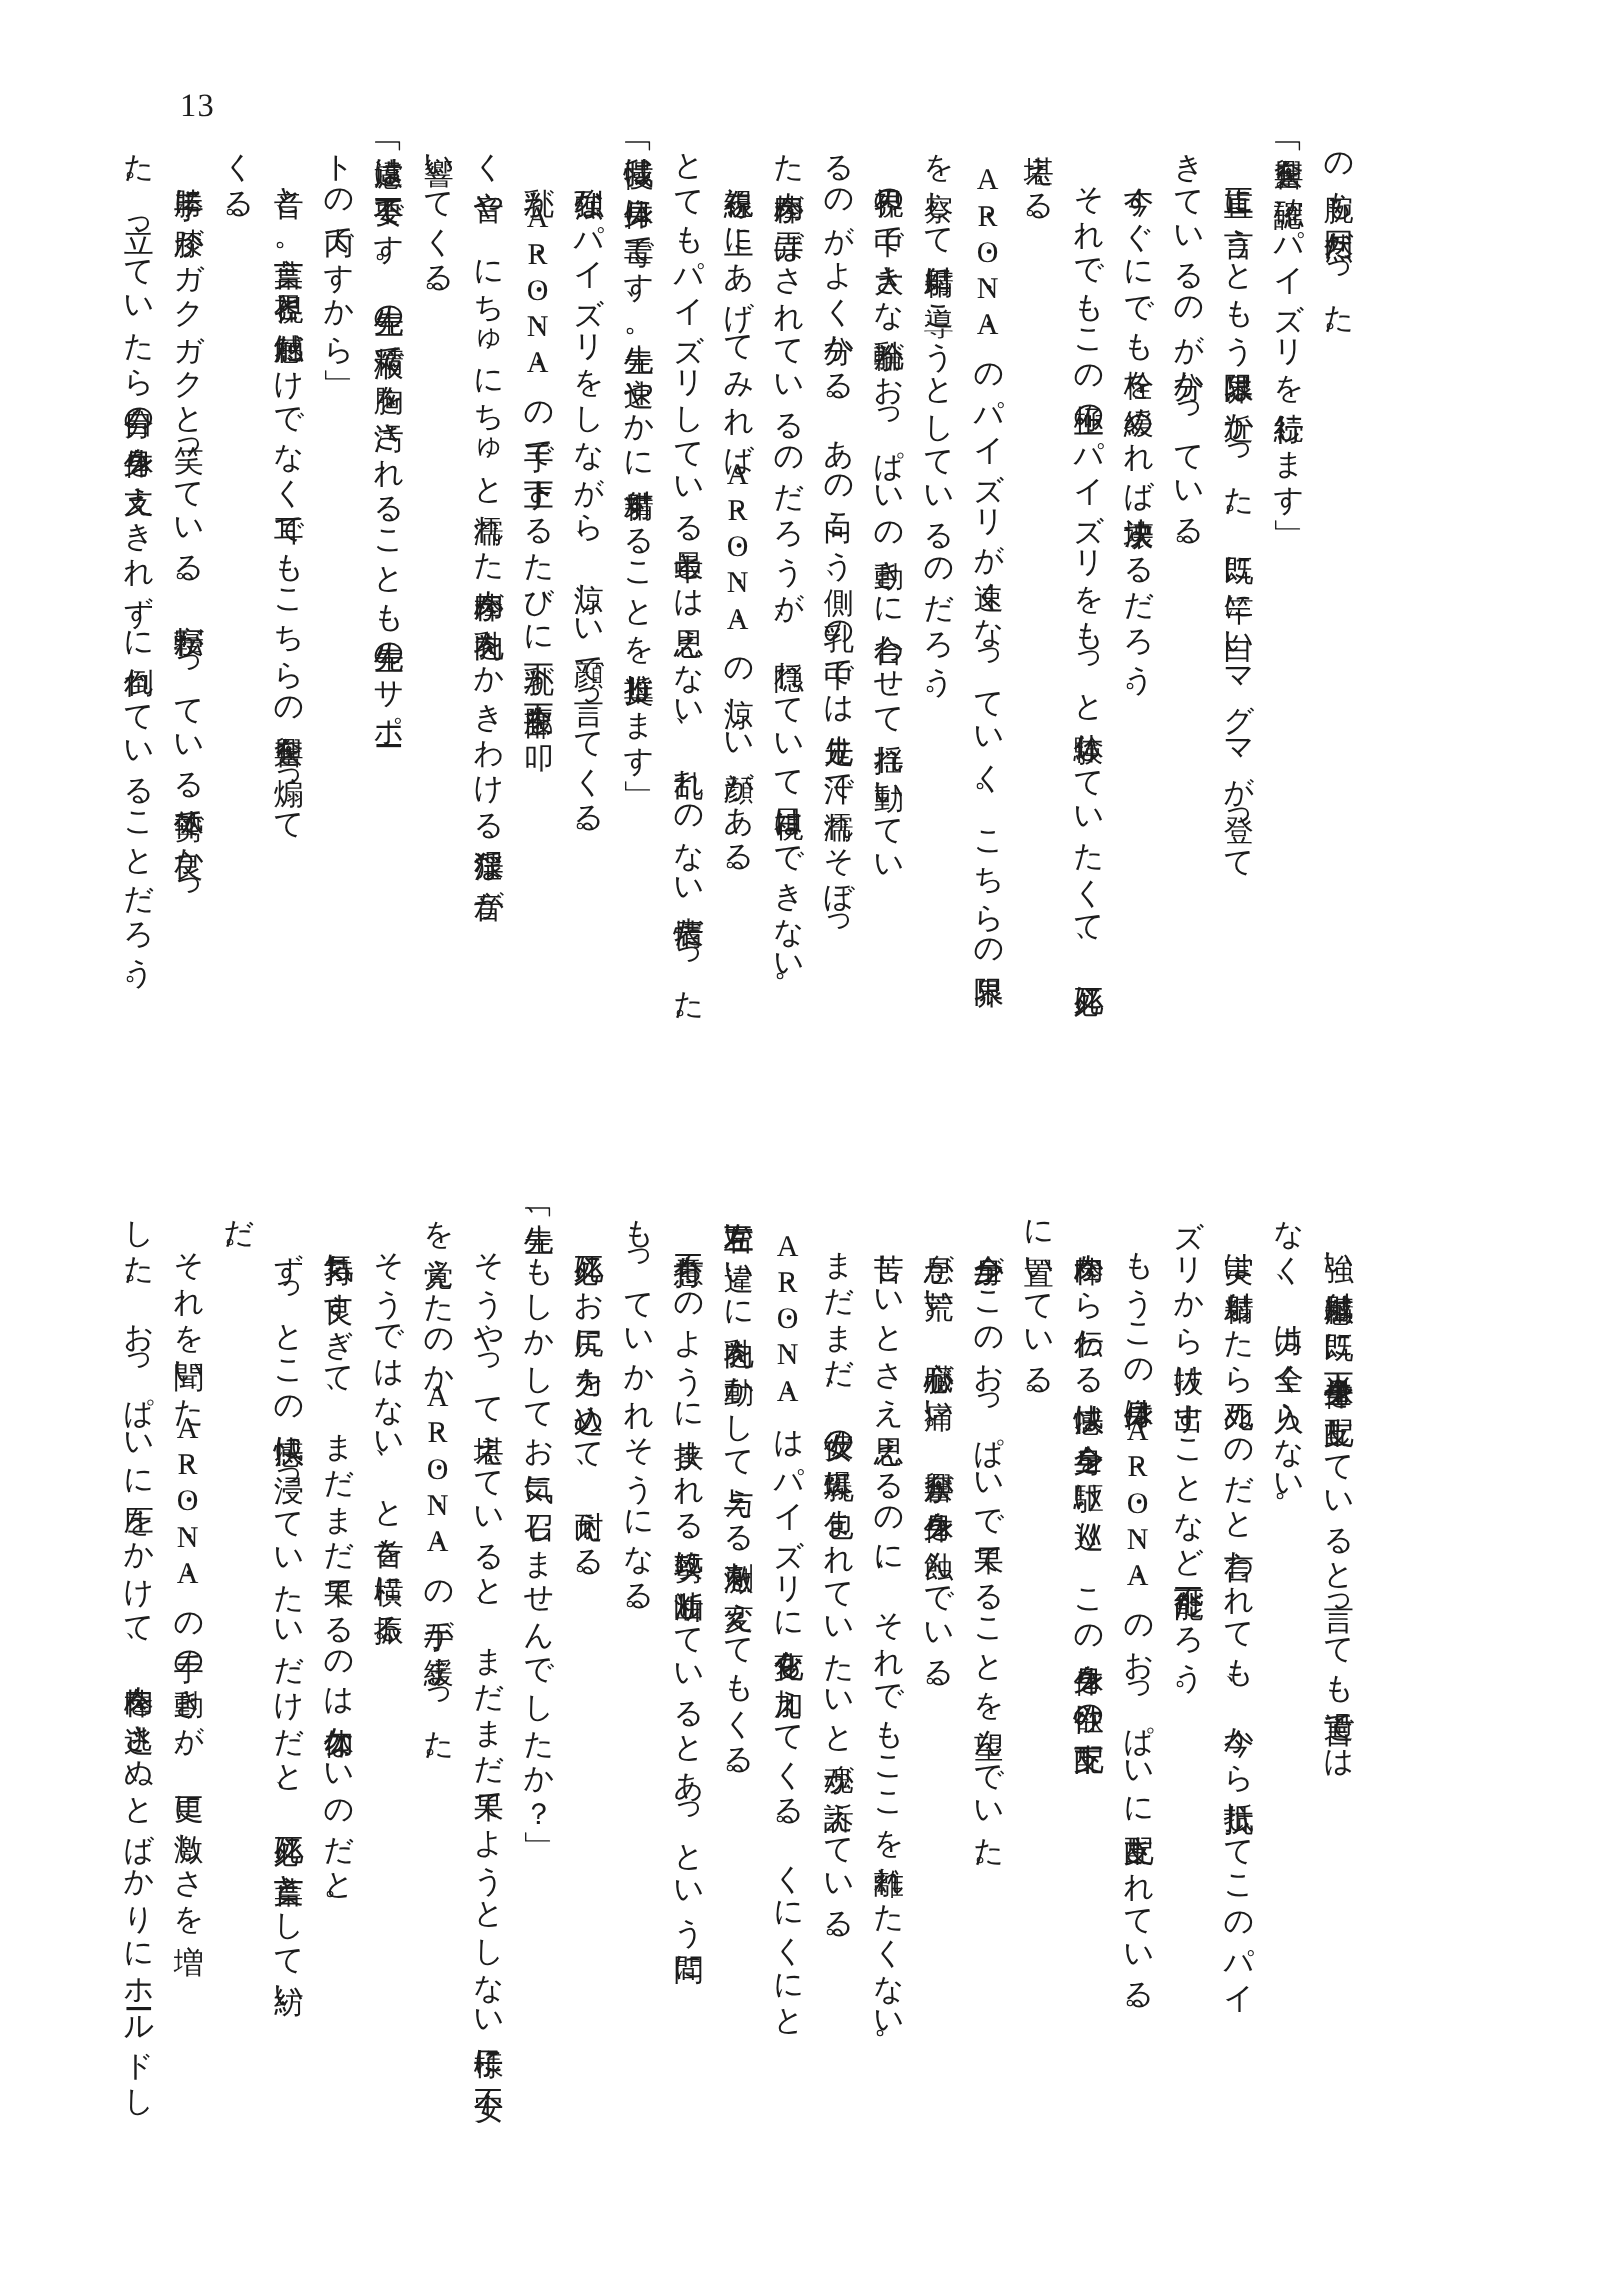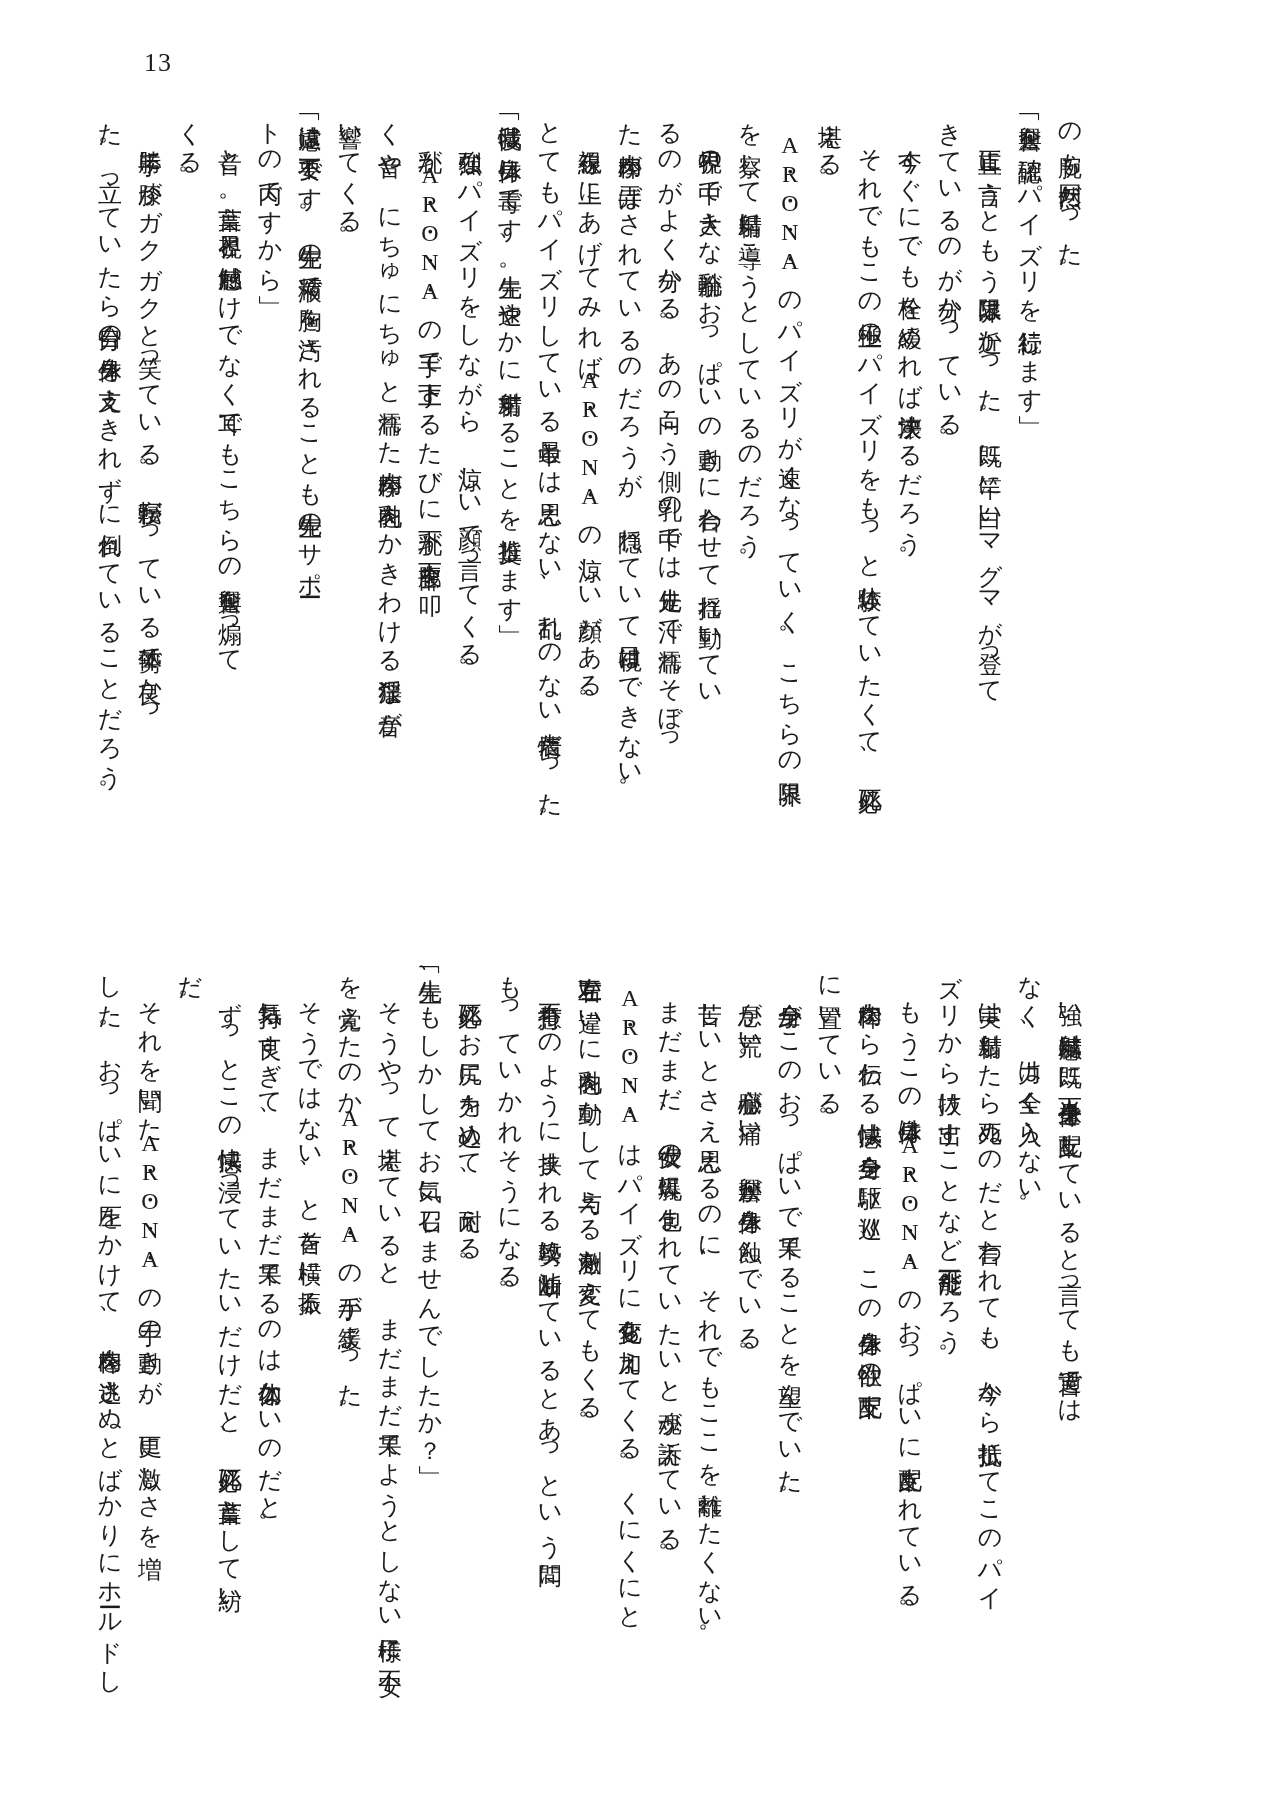--- a/index.html
+++ b/index.html
@@ -15,21 +15,21 @@
     font-family: "Liberation Serif", "DejaVu Serif", serif;
   }
   .page {
     position: absolute;
     inset: 0;
     background: #ffffff;
   }
   .page-number {
     position: absolute;
     left: 144px;
-    top: 50px;
+    top: 72px;
     font-size: 26px;
     color: #1c1c1c;
     letter-spacing: 1px;
     line-height: 1;
   }
   .vblock {
     position: absolute;
     right: 190px;
     width: 1000px;
     height: 815px;

